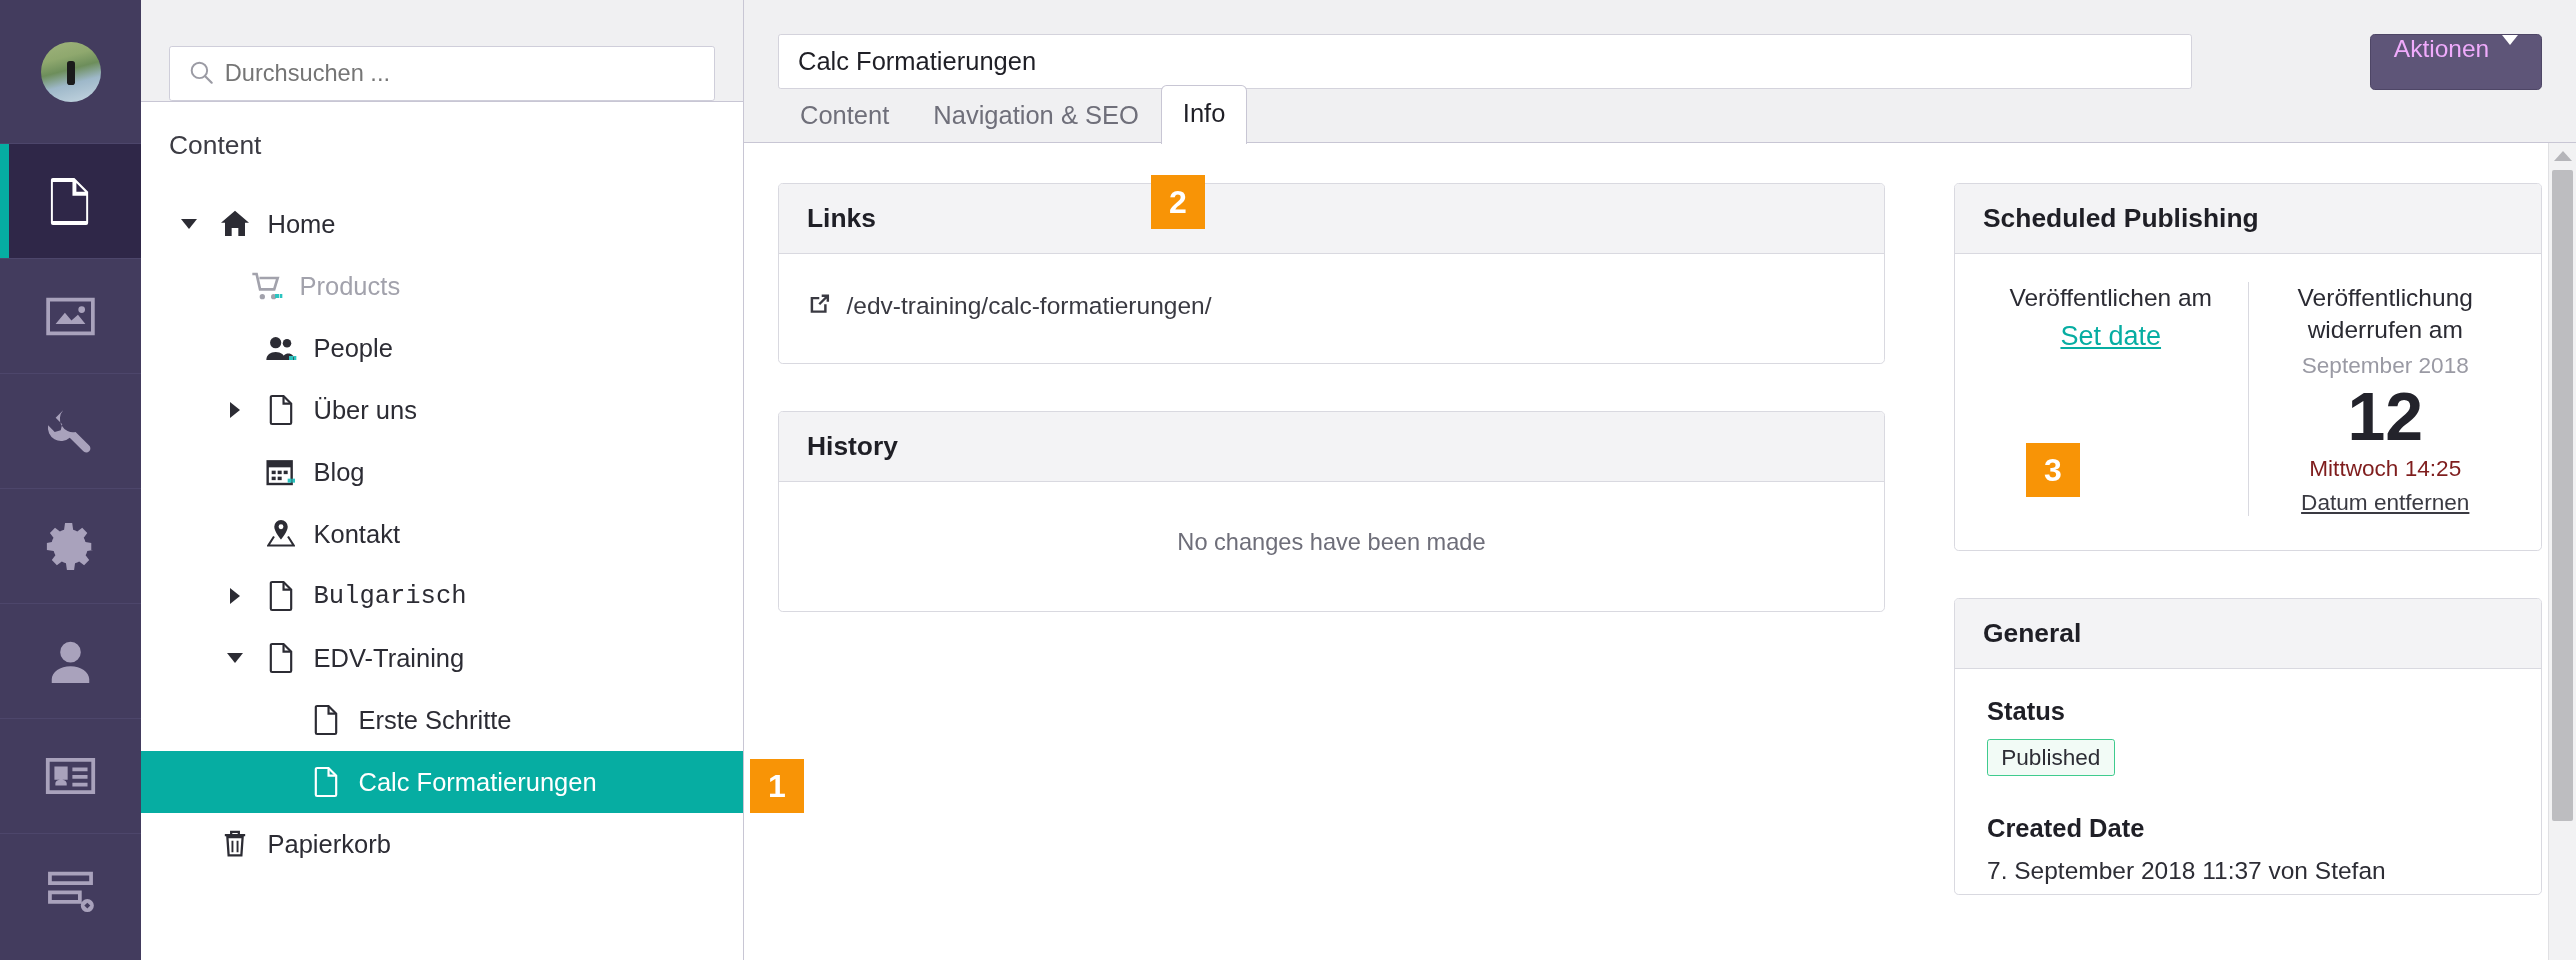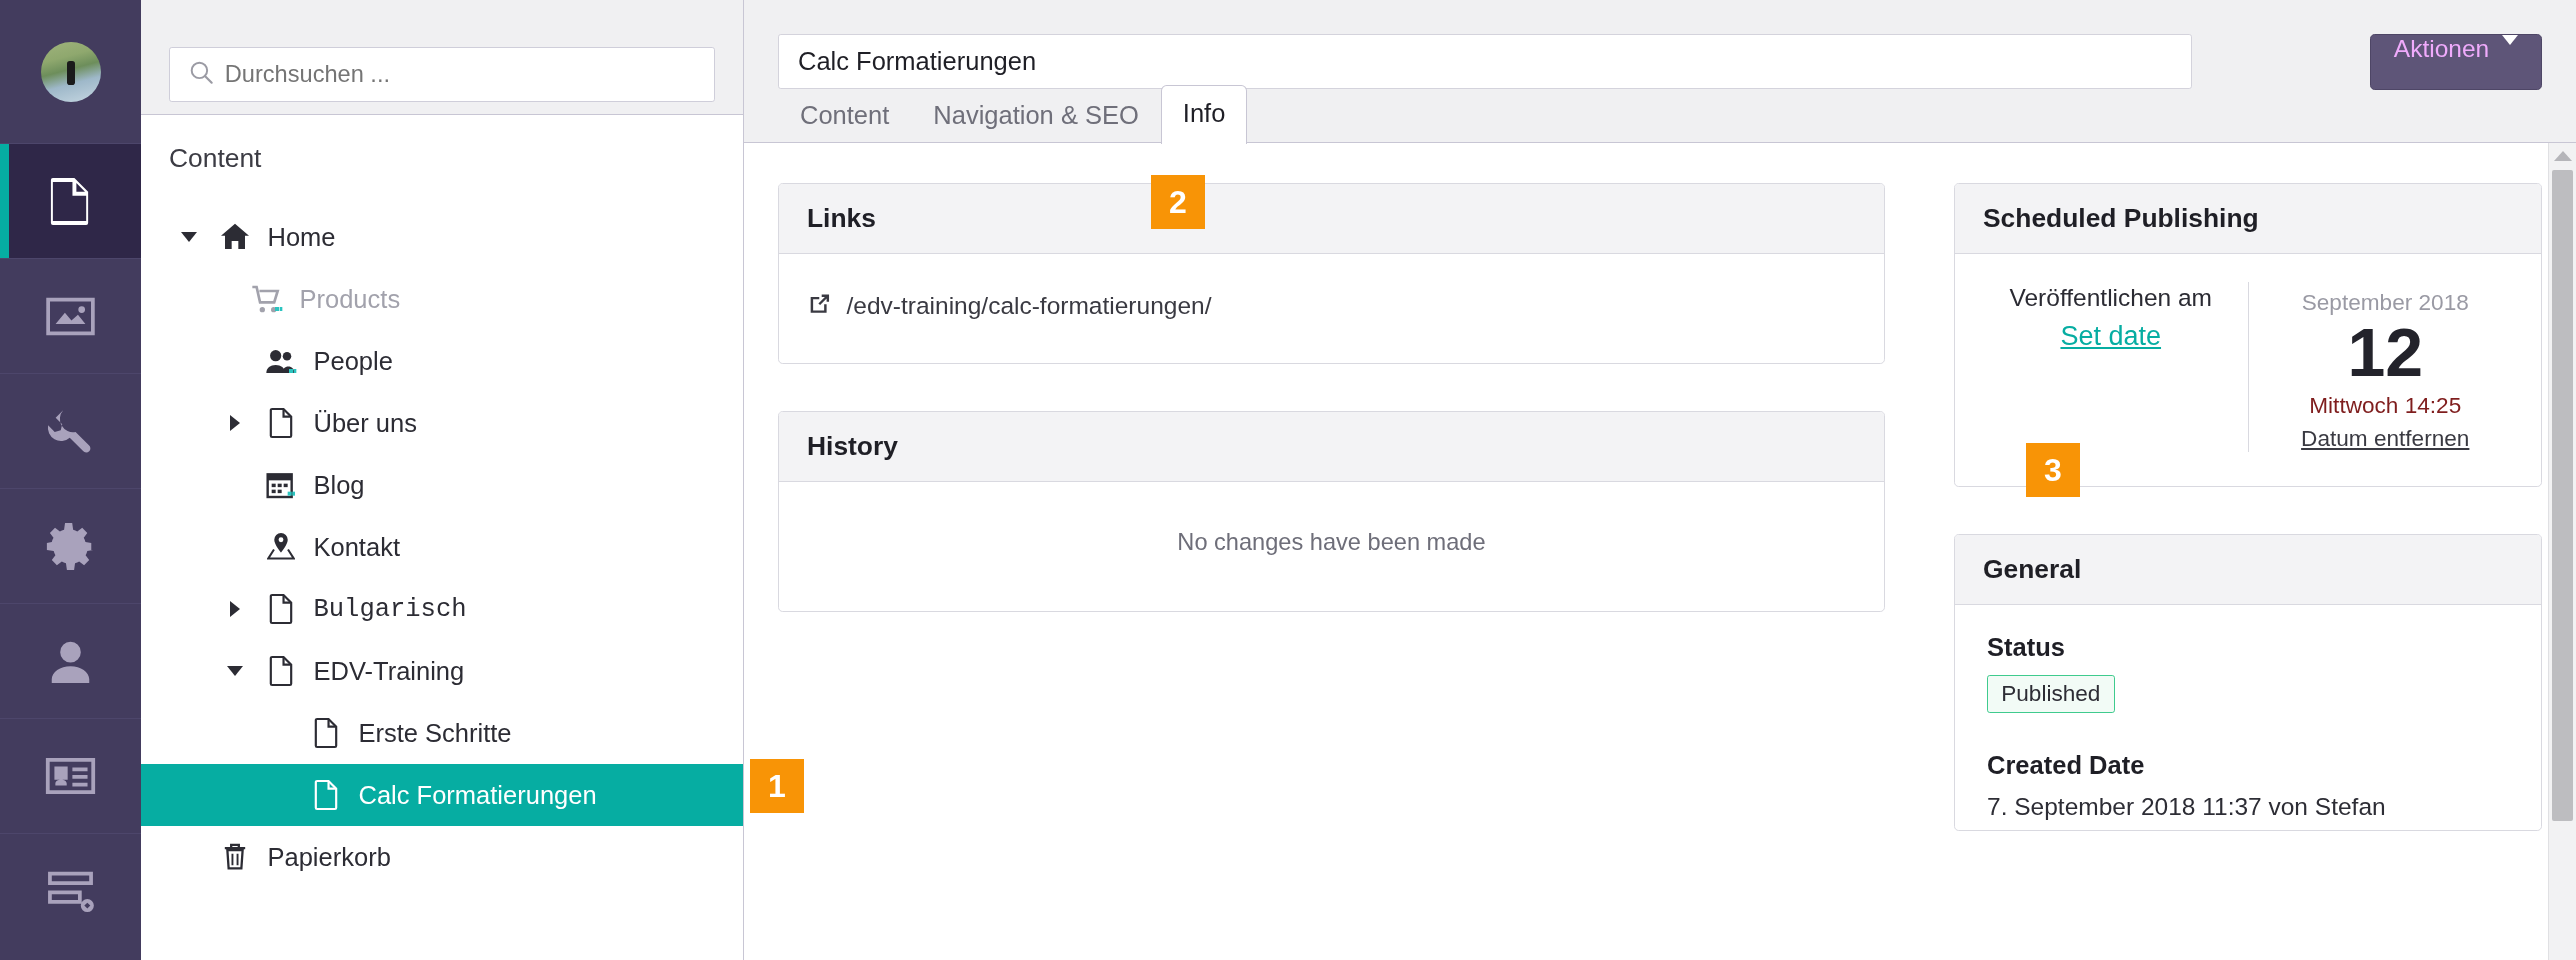--- a/index.html
+++ b/index.html
@@ -44,23 +44,23 @@
   }
 
   
   .tree-col {
     width: 603px; min-width: 603px; height: 961px;
     display: flex; flex-direction: column;
     border-right: 1.9px solid #C8C6D4;
     background: #fff;
   }
   .tree-head {
-    height: 115px; background: #F0F0F2;
+    height: 102px; background: #F0F0F2;
     border-bottom: 1.9px solid #C8C6D4;
-    display: flex; align-items: center; padding: 34px 28px 0 28px;
+    display: flex; align-items: flex-end; padding: 34px 28px 0 28px;
   }
   .search-box {
     width: 100%; height: 55px; background: #fff;
     border: 0.9px solid #CFCEDA; border-radius: 2.8px;
     display: flex; align-items: center; padding: 0 19px; gap: 11.3px;
   }
   .search-box .mag { flex: 0 0 auto; }
   .search-input {
     border: none; outline: none; background: transparent;
     font-family: "Liberation Sans", sans-serif; font-size: 23.6px; color: #9B9BA4;
@@ -465,20 +465,21 @@
         <div class="panel">
           <div class="panel-head">Scheduled Publishing</div>
           <div class="sched-body">
 
             <div class="sched-col">
               <div class="sched-label">Veröffentlichen am</div>
               <a class="sched-setdate">Set date</a>
             </div>
 
             <div class="sched-col divider">
+              <div class="sched-label">Veröffentlichung widerrufen am</div>
               <div class="sched-month">September 2018</div>
               <div class="sched-day">12</div>
               <div class="sched-time">Mittwoch 14:25</div>
               <a class="sched-remove">Datum entfernen</a>
             </div>
 
           </div>
         </div>
 
         <div class="panel">

